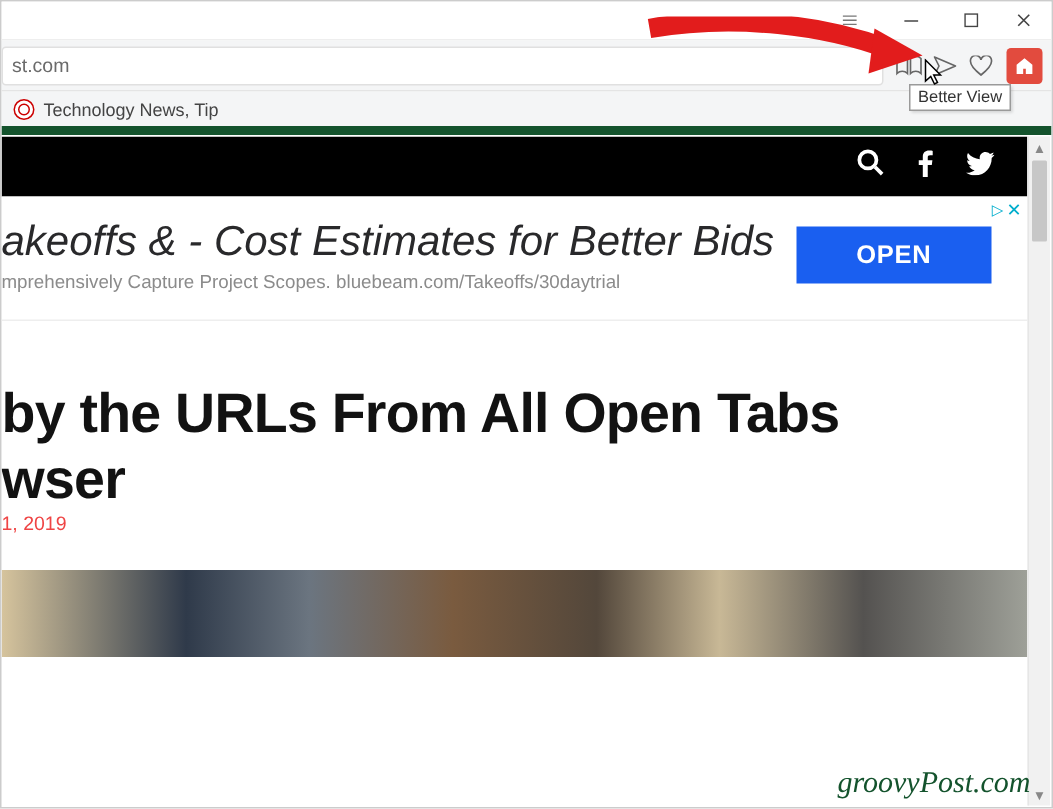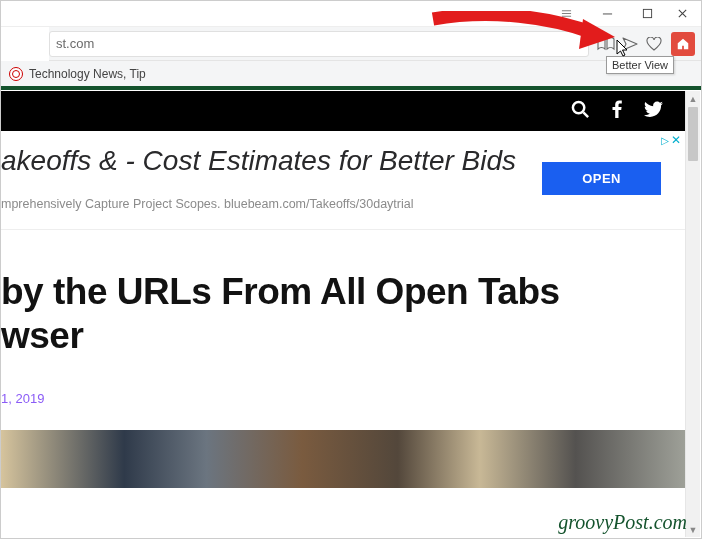--- a/index.html
+++ b/index.html
@@ -2,42 +2,42 @@
 <html><head>
 <meta charset="utf-8">
 <style>
   * { box-sizing: border-box; margin: 0; padding: 0; }
   body { font-family: "Segoe UI", Arial, sans-serif; background: #fff; width: 702px; height: 539px; overflow: hidden; position: relative; border: 1px solid #ccc; }
   .titlebar { height: 26px; background: #fff; display: flex; justify-content: flex-end; align-items: center; padding-right: 4px; gap: 0; border-bottom: 1px solid #eee; }
   .win-btn { width: 40px; height: 24px; display: flex; align-items: center; justify-content: center; color: #555; }
   .win-btn svg { width: 11px; height: 11px; }
   .custom-close-btn { width: 30px; }
   .hamburger-btn { width: 30px; margin-right: 6px;}
-  .addressbar { height: 34px; background: #f4f5f6; display: flex; align-items: center; padding: 0 6px 0 0; border-bottom: 1px solid #e4e4e4; margin-left: 48px; }
+  .addressbar { height: 34px; background: #f4f5f6; display: flex; align-items: center; padding: 0 6px 0 0; border-bottom: 1px solid #e4e4e4; }
   .url-area { flex: 1; height: 26px; background: #fff; border: 1px solid #e0e0e0; border-radius: 3px; display: flex; align-items: center; padding: 0 6px; font-size: 13px; color: #9b9b9b; overflow: hidden; white-space: nowrap; }
   .url-dark { color: #6b6b6b; }
   .url-actions { display: flex; align-items: center; gap: 6px; margin-left: 8px; position: relative; }
   .url-icon { width: 18px; height: 18px; display: flex; align-items: center; justify-content: center; color: #6a6a6a; }
   .home-btn { width: 24px; height: 24px; background: #e24b3e; border-radius: 3px; display: flex; align-items: center; justify-content: center; margin-left: 8px; }
   .home-btn svg { fill: #fff; width: 14px; height: 14px; }
-  .bookmarks-bar { height: 29px; background: #f4f5f6; display: flex; align-items: center; padding-left: 8px; font-size: 12px; color: #444; border-bottom: 4px solid #14532d; gap: 6px;}
+  .bookmarks-bar { height: 29px; background: #f4f5f6; display: flex; align-items: center; padding-left: 8px; font-size: 12px; color: #444; border-bottom: 6px solid #14532d; gap: 6px;}
   .favicon { width: 14px; height: 14px; background: #fff; border: 1px solid #c00; border-radius: 50%; display: inline-flex; align-items:center; justify-content:center;}
   .favicon::after{content:""; width:6px;height:6px;border:1px solid #c00;border-radius:50%;}
   .content-wrap { position: absolute; top: 90px; left: 0; right: 16px; bottom: 1px; overflow: hidden; }
   .page-header { height: 40px; background: #000; display: flex; align-items: center; justify-content: flex-end; padding-right: 22px; gap: 22px; }
   .page-header .hicon { color: #fff; }
   .ad-block { background: #fff; margin: 0; padding: 14px 24px 18px 0; display: flex; align-items: center; border-bottom: 1px solid #eee; position: relative; }
   .ad-text { flex: 1; overflow: hidden; }
   .ad-head { font-size: 28px; color: #29292b; font-weight: 400; white-space: nowrap; font-style: italic; }
-  .ad-sub { font-size: 12.5px; color: #8b8b8b; white-space: nowrap; margin-top: 20px; }
-  .ad-btn { background: #1a5ff0; color: #fff; font-size: 13px; font-weight: 700; padding: 9px 40px; border: none; letter-spacing: 0.5px; text-align: center; }
+  .ad-sub { font-size: 12.5px; color: #8b8b8b; white-space: nowrap; margin-top: 4px; }
+  .ad-btn { background: #1a5ff0; color: #fff; font-size: 17px; font-weight: 700; padding: 9px 40px; border: none; letter-spacing: 0.5px; text-align: center; }
   .ad-mark { position: absolute; top: 2px; right: 4px; font-size: 10px; color: #00aecd; display:flex; gap:2px; align-items:center;}
   .article { background: #fff; padding: 40px 0 0 0; }
   .article-title { font-size: 37px; font-weight: 700; color: #121212; line-height: 1.18; letter-spacing: -0.5px; white-space: pre-line; }
-  .article-date { font-size: 13px; color: #8b5cf6; margin-top: 34px; }
+  .article-date { font-size: 13px; color: #ef4444; }
   .image-strip { height: 58px; margin-top: 24px; background: linear-gradient(90deg, #d6c49d 0%, #2f3a4a 18%, #6b7580 30%, #7a5b3f 44%, #53473b 58%, #c8b896 70%, #545250 84%, #9ea098 100%); }
   .scrollbar { position: absolute; right: 1px; top: 90px; bottom: 1px; width: 15px; background: #f1f1f1; border-left: 1px solid #e6e6e6; }
   .scroll-thumb { position: absolute; top: 16px; left: 2px; right: 2px; height: 54px; background: #c7c7c7; border-radius: 1px; }
   .scroll-arrow { position:absolute; left:0; right:0; height:15px; display:flex; align-items:center; justify-content:center; color:#888; font-size:9px;}
   .scroll-arrow.up{top:0;} .scroll-arrow.down{bottom:0;}
   .tooltip { position: absolute; background: #fff; border: 1px solid #9a9a9a; font-size: 11px; padding: 2px 5px; color: #333; box-shadow: 1px 1px 2px rgba(0,0,0,0.15); z-index: 50; }
   .cursor { position: absolute; z-index: 51; width: 16px; height: 20px; }
   .arrow-svg { position: absolute; z-index: 40; }
   .watermark { position: absolute; right: 14px; bottom: 4px; font-family: Georgia, "Times New Roman", serif; font-size: 20px; color: #14532d; font-style: italic; z-index:60;}
 </style>

